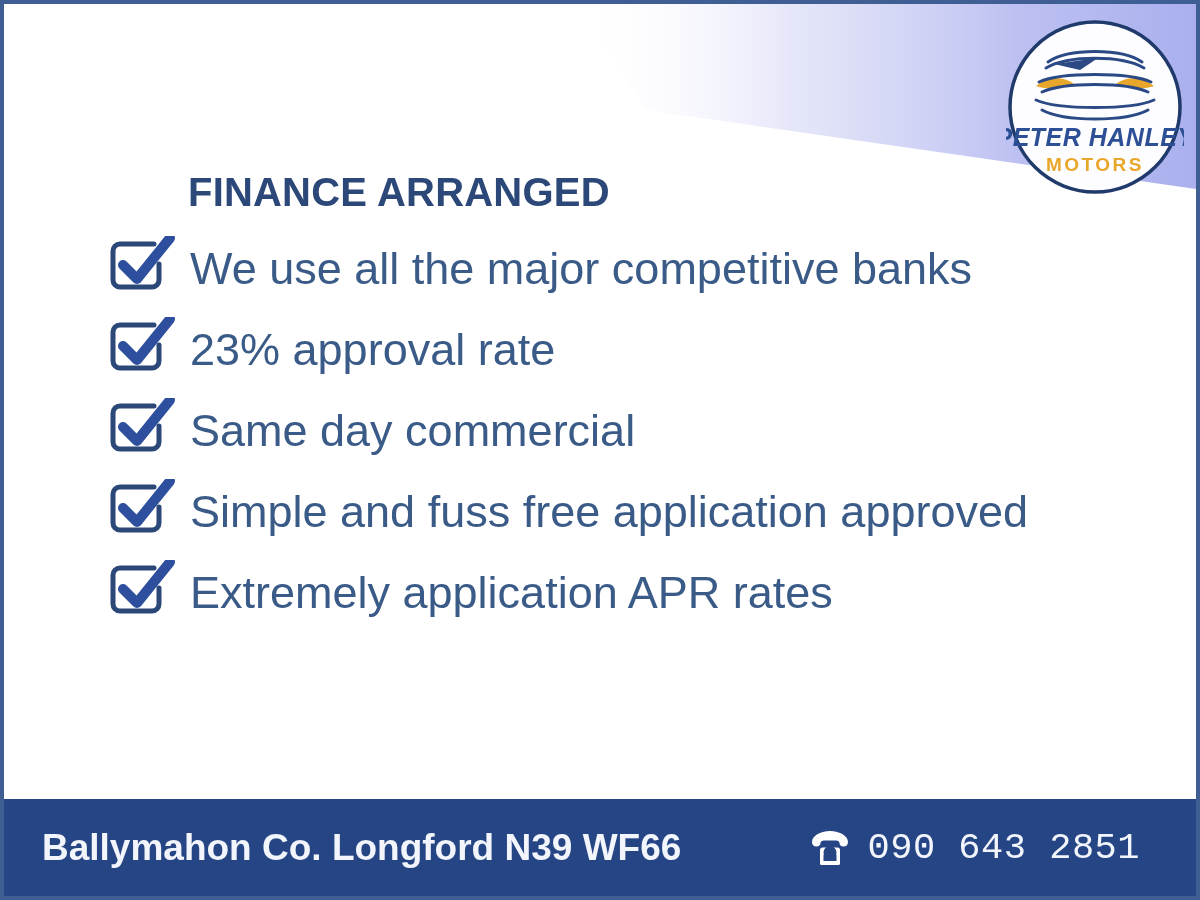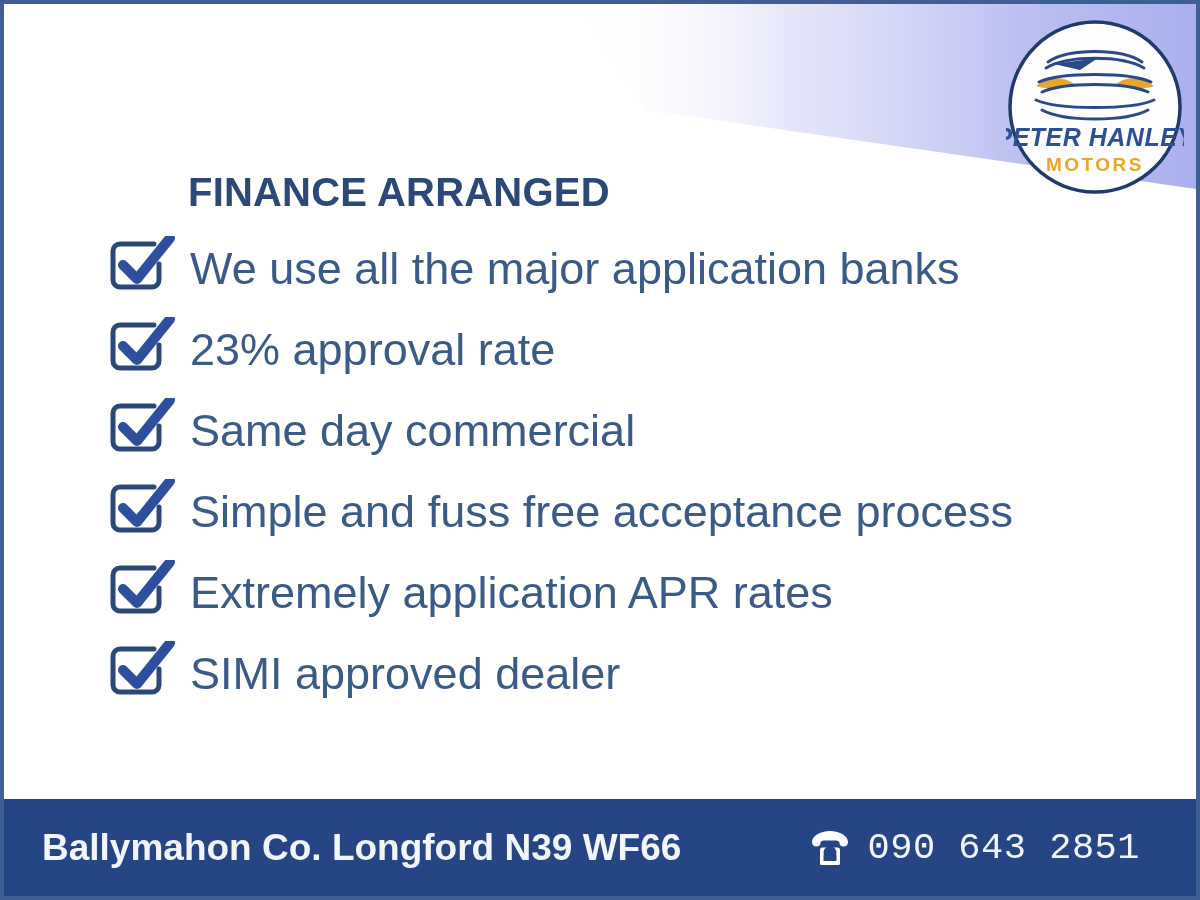--- a/index.html
+++ b/index.html
@@ -163,21 +163,21 @@
 
     <h1 class="headline">FINANCE ARRANGED</h1>
 
     <ul class="checklist">
 
       <li class="check-item">
         <svg class="check-icon" viewBox="0 0 72 66">
           <path d="M46 8 H12 a7 7 0 0 0 -7 7 V44 a7 7 0 0 0 7 7 H44 a7 7 0 0 0 7 -7 V28" fill="none" stroke="#2b4878" stroke-width="5" stroke-linecap="round"></path>
           <path d="M15 29 L29 43 L62 2" fill="none" stroke="#2e4f9e" stroke-width="10" stroke-linecap="round" stroke-linejoin="round"></path>
         </svg>
-        <span class="check-label">We use all the major application banks</span>
+        <span class="check-label">We use all the major competitive banks</span>
       </li>
 
       <li class="check-item">
         <svg class="check-icon" viewBox="0 0 72 66">
           <path d="M46 8 H12 a7 7 0 0 0 -7 7 V44 a7 7 0 0 0 7 7 H44 a7 7 0 0 0 7 -7 V28" fill="none" stroke="#2b4878" stroke-width="5" stroke-linecap="round"></path>
           <path d="M15 29 L29 43 L62 2" fill="none" stroke="#2e4f9e" stroke-width="10" stroke-linecap="round" stroke-linejoin="round"></path>
         </svg>
         <span class="check-label">23% approval rate</span>
       </li>
 
@@ -187,38 +187,31 @@
           <path d="M15 29 L29 43 L62 2" fill="none" stroke="#2e4f9e" stroke-width="10" stroke-linecap="round" stroke-linejoin="round"></path>
         </svg>
         <span class="check-label">Same day commercial</span>
       </li>
 
       <li class="check-item">
         <svg class="check-icon" viewBox="0 0 72 66">
           <path d="M46 8 H12 a7 7 0 0 0 -7 7 V44 a7 7 0 0 0 7 7 H44 a7 7 0 0 0 7 -7 V28" fill="none" stroke="#2b4878" stroke-width="5" stroke-linecap="round"></path>
           <path d="M15 29 L29 43 L62 2" fill="none" stroke="#2e4f9e" stroke-width="10" stroke-linecap="round" stroke-linejoin="round"></path>
         </svg>
-        <span class="check-label">Simple and fuss free acceptance process</span>
+        <span class="check-label">Simple and fuss free application approved</span>
       </li>
 
       <li class="check-item">
         <svg class="check-icon" viewBox="0 0 72 66">
           <path d="M46 8 H12 a7 7 0 0 0 -7 7 V44 a7 7 0 0 0 7 7 H44 a7 7 0 0 0 7 -7 V28" fill="none" stroke="#2b4878" stroke-width="5" stroke-linecap="round"></path>
           <path d="M15 29 L29 43 L62 2" fill="none" stroke="#2e4f9e" stroke-width="10" stroke-linecap="round" stroke-linejoin="round"></path>
         </svg>
         <span class="check-label">Extremely application APR rates</span>
       </li>
 
-      <li class="check-item">
-        <svg class="check-icon" viewBox="0 0 72 66">
-          <path d="M46 8 H12 a7 7 0 0 0 -7 7 V44 a7 7 0 0 0 7 7 H44 a7 7 0 0 0 7 -7 V28" fill="none" stroke="#2b4878" stroke-width="5" stroke-linecap="round"></path>
-          <path d="M15 29 L29 43 L62 2" fill="none" stroke="#2e4f9e" stroke-width="10" stroke-linecap="round" stroke-linejoin="round"></path>
-        </svg>
-        <span class="check-label">SIMI approved dealer</span>
-      </li>
 
     </ul>
   </div>
 
   <div class="footer">
     <span class="footer-address">Ballymahon Co. Longford N39 WF66</span>
     <div class="footer-phone">
       <svg class="phone-icon" viewBox="0 0 44 40">
         <path d="M22 3 C 12 3, 4 8, 4 14 C 4 17, 6 18.5, 8.5 18.5 C 11 18.5, 12.5 17, 12.5 15
                  C 12.5 13.5, 14 12.5, 16 12.5 L28 12.5 C 30 12.5, 31.5 13.5, 31.5 15

